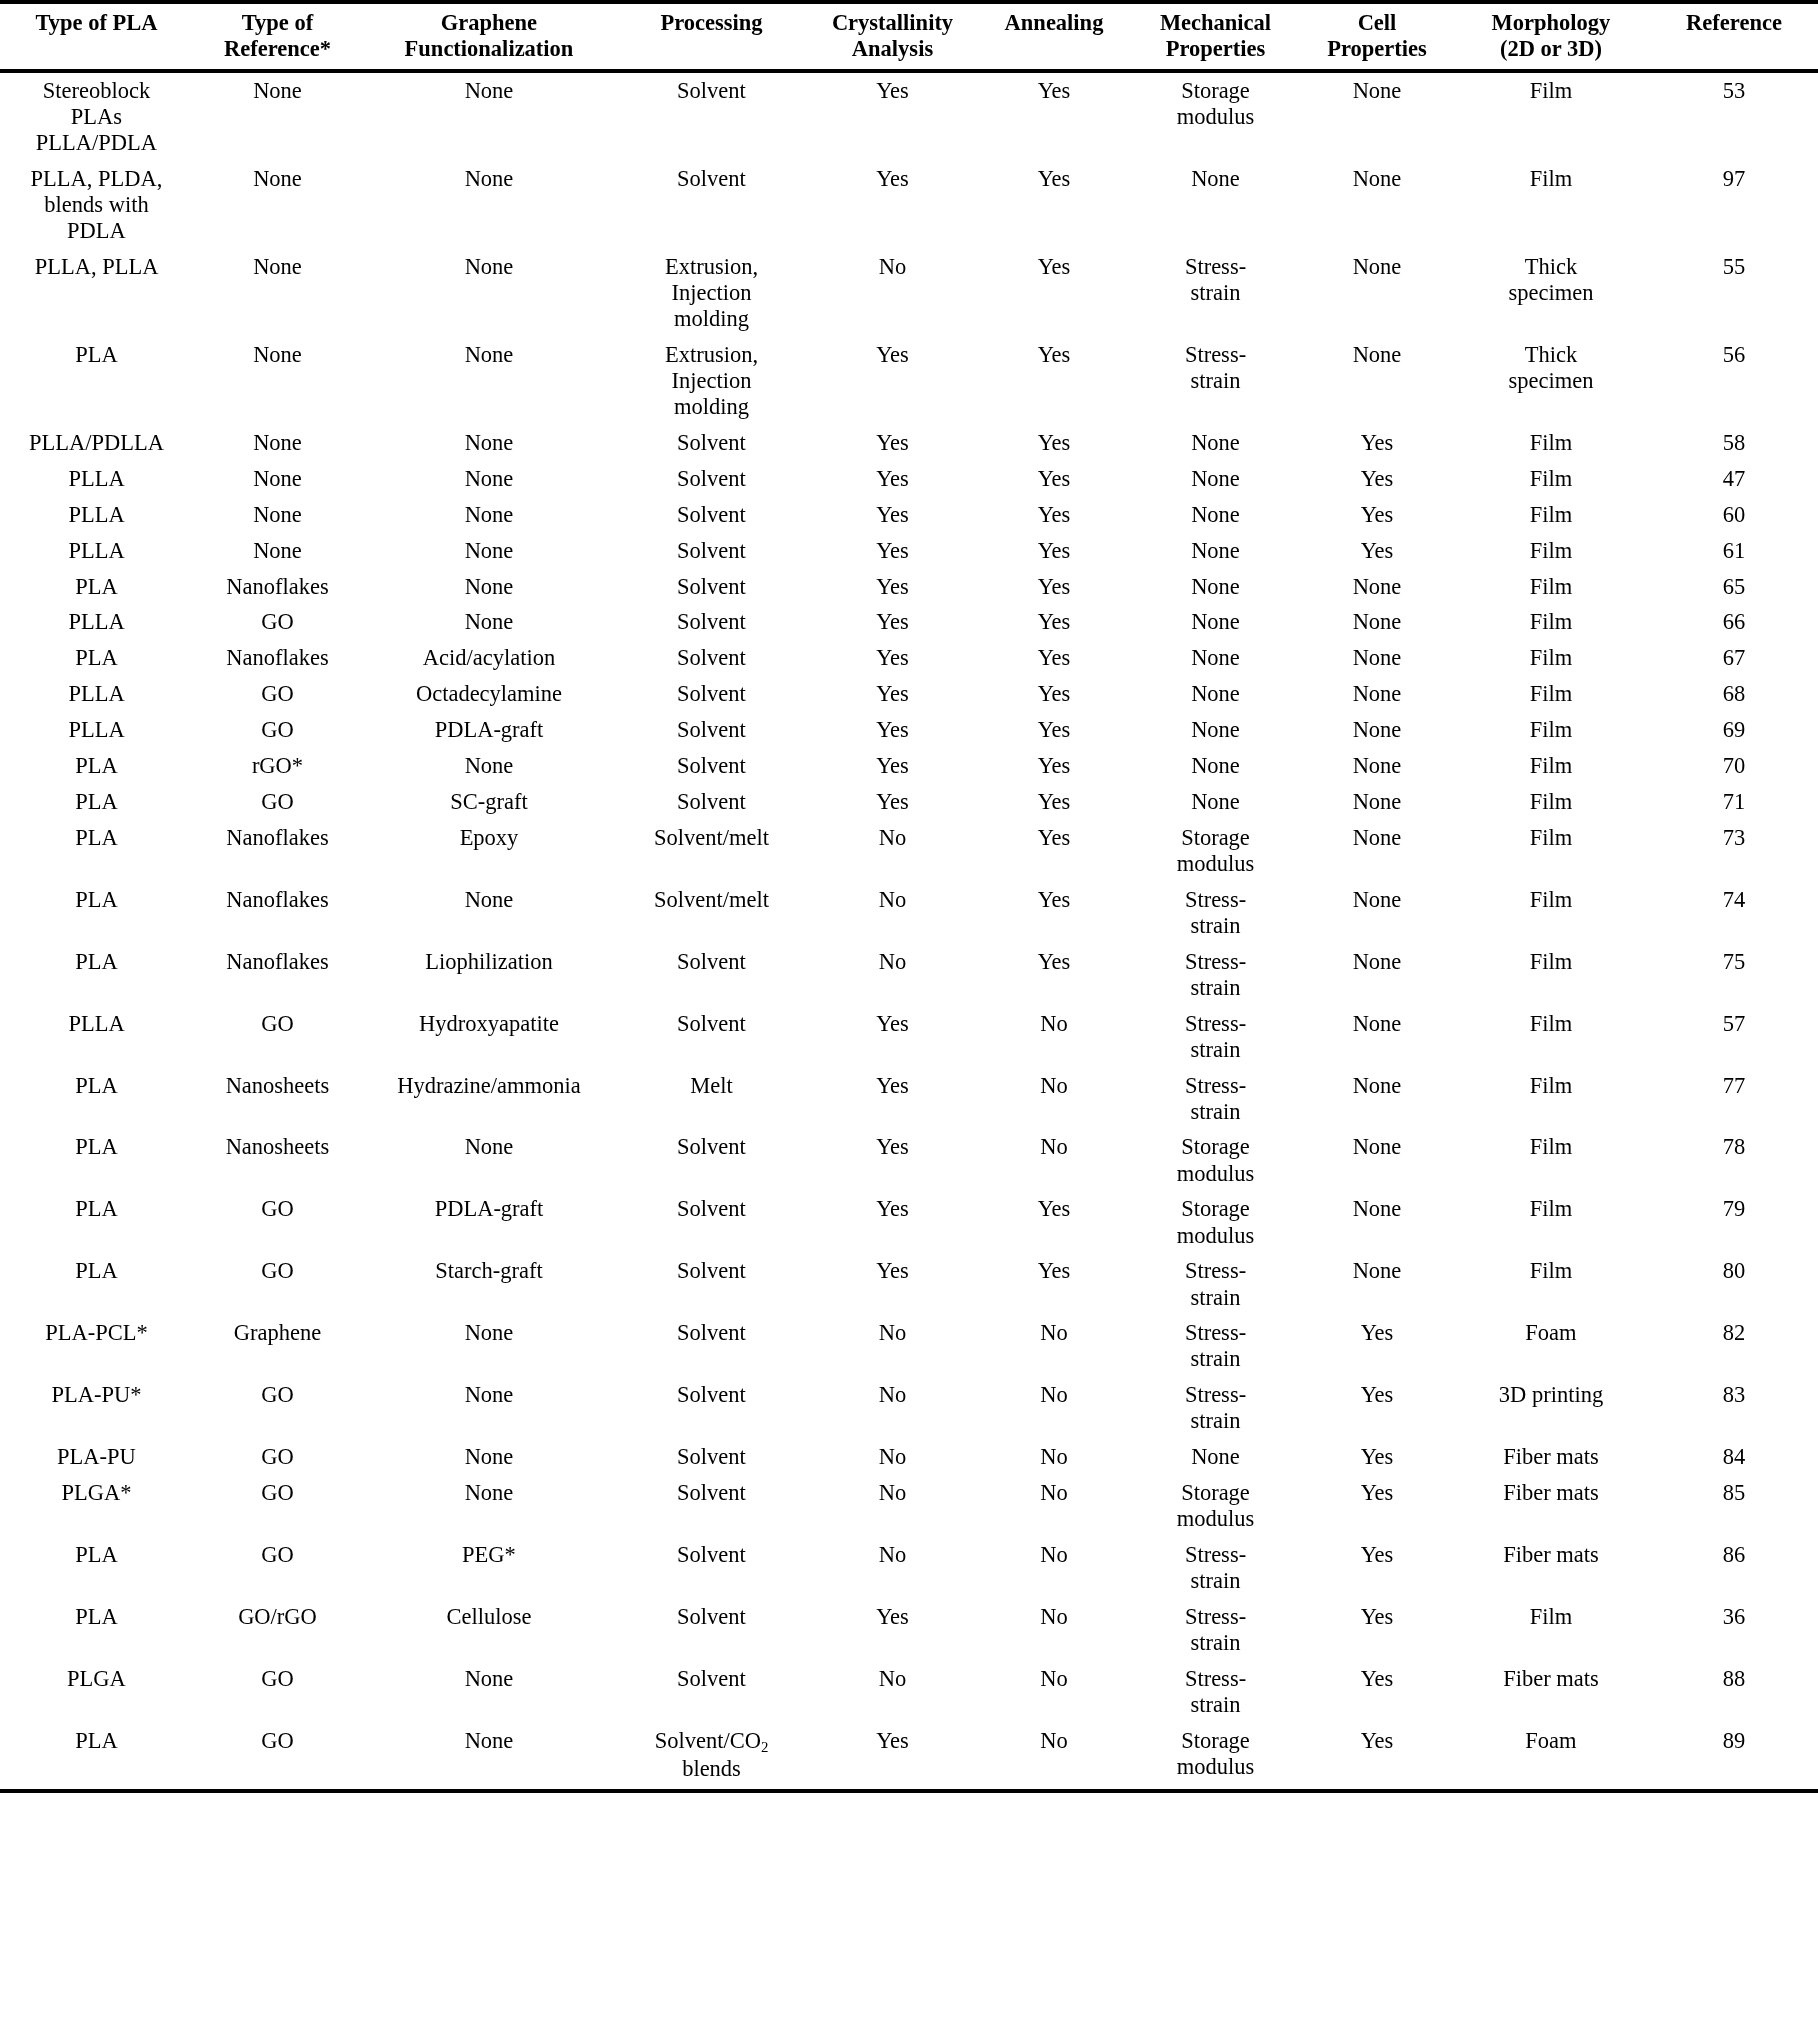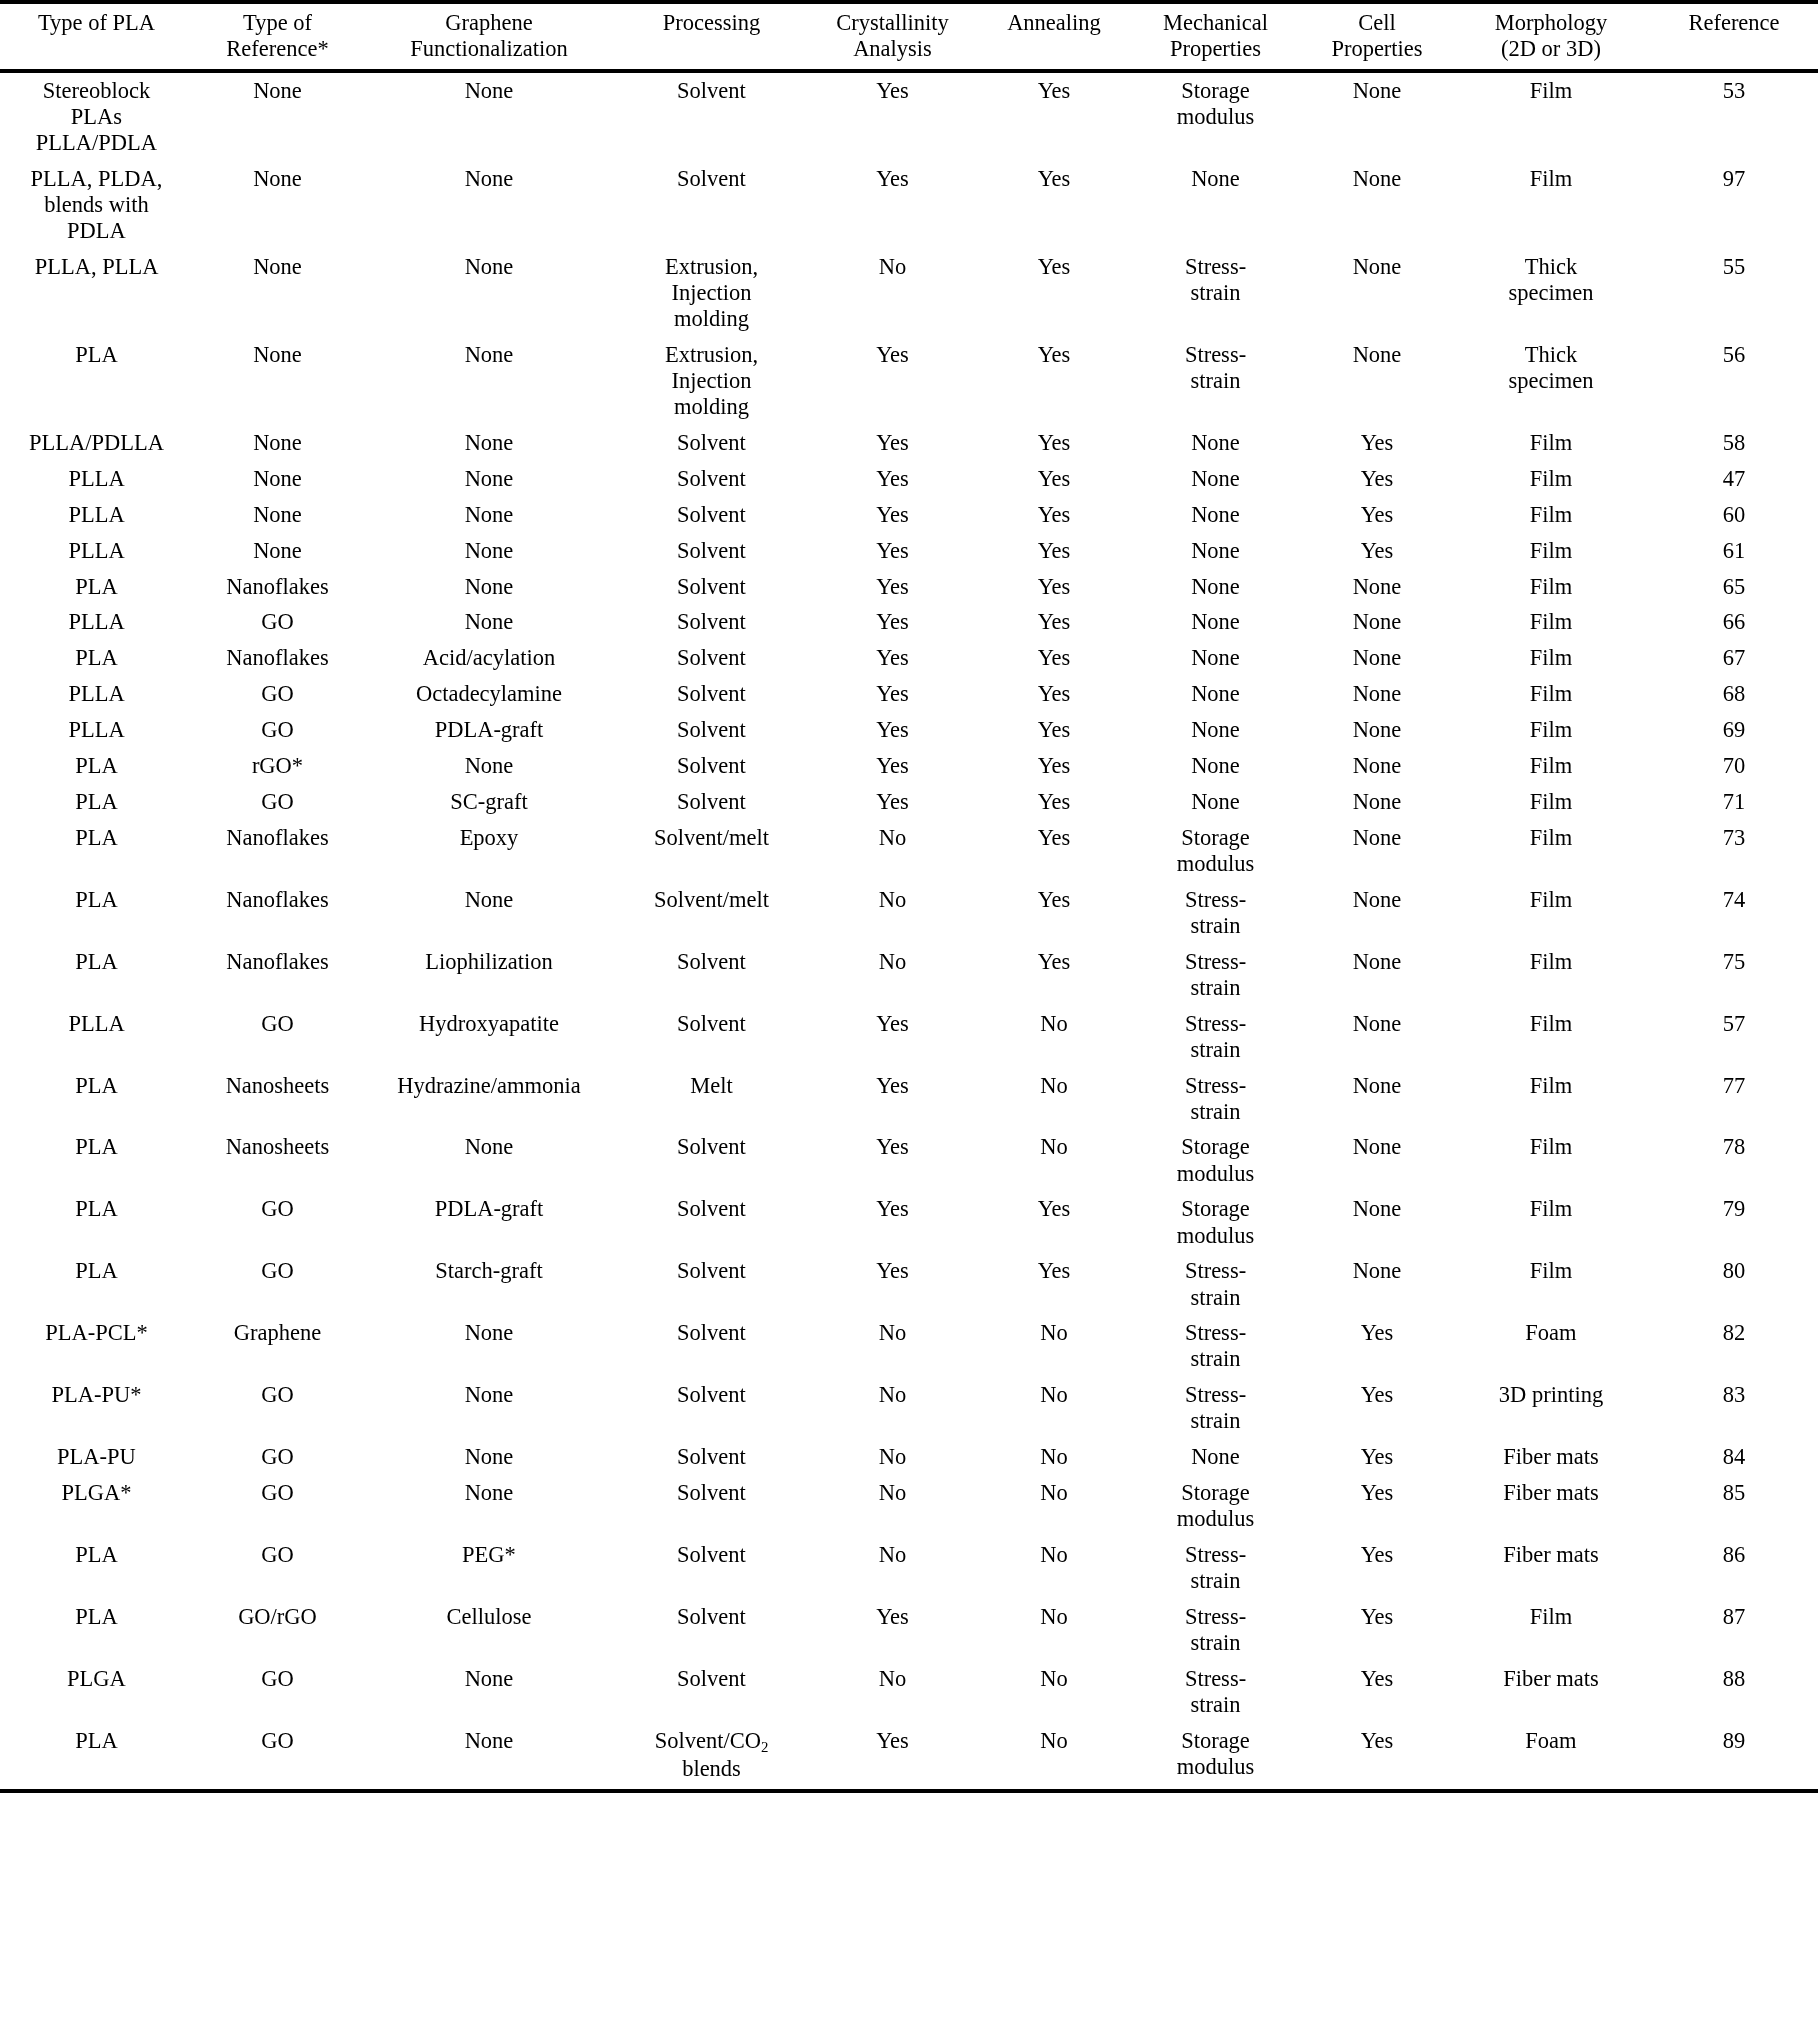--- a/index.html
+++ b/index.html
@@ -22,21 +22,21 @@
     position: relative;
   }
   table.summary {
     width: 1819px;
     border-collapse: collapse;
     table-layout: fixed;
     font-size: 22.5px;
     line-height: 1.16;
   }
   table.summary thead th {
-    font-weight: normal;
+    font-weight: bold;
     text-align: center;
     vertical-align: top;
     padding: 5.9px 2.9px 6.8px 2.9px;
     border-top: 4.4px solid #000;
     border-bottom: 4.4px solid #000;
     white-space: normal;
   }
   table.summary tbody td {
     text-align: center;
     vertical-align: top;
@@ -1069,21 +1069,21 @@
             <span class="cell-line">Stress-</span>
             <span class="cell-line">strain</span>
           </td>
           <td>
             <span class="cell-line">Yes</span>
           </td>
           <td>
             <span class="cell-line">Film</span>
           </td>
           <td>
-            <span class="cell-line">87</span>
+            <span class="cell-line">36</span>
           </td>
         </tr>
         <tr class="tall">
           <td>
             <span class="cell-line">PLGA</span>
           </td>
           <td>
             <span class="cell-line">GO</span>
           </td>
           <td>

